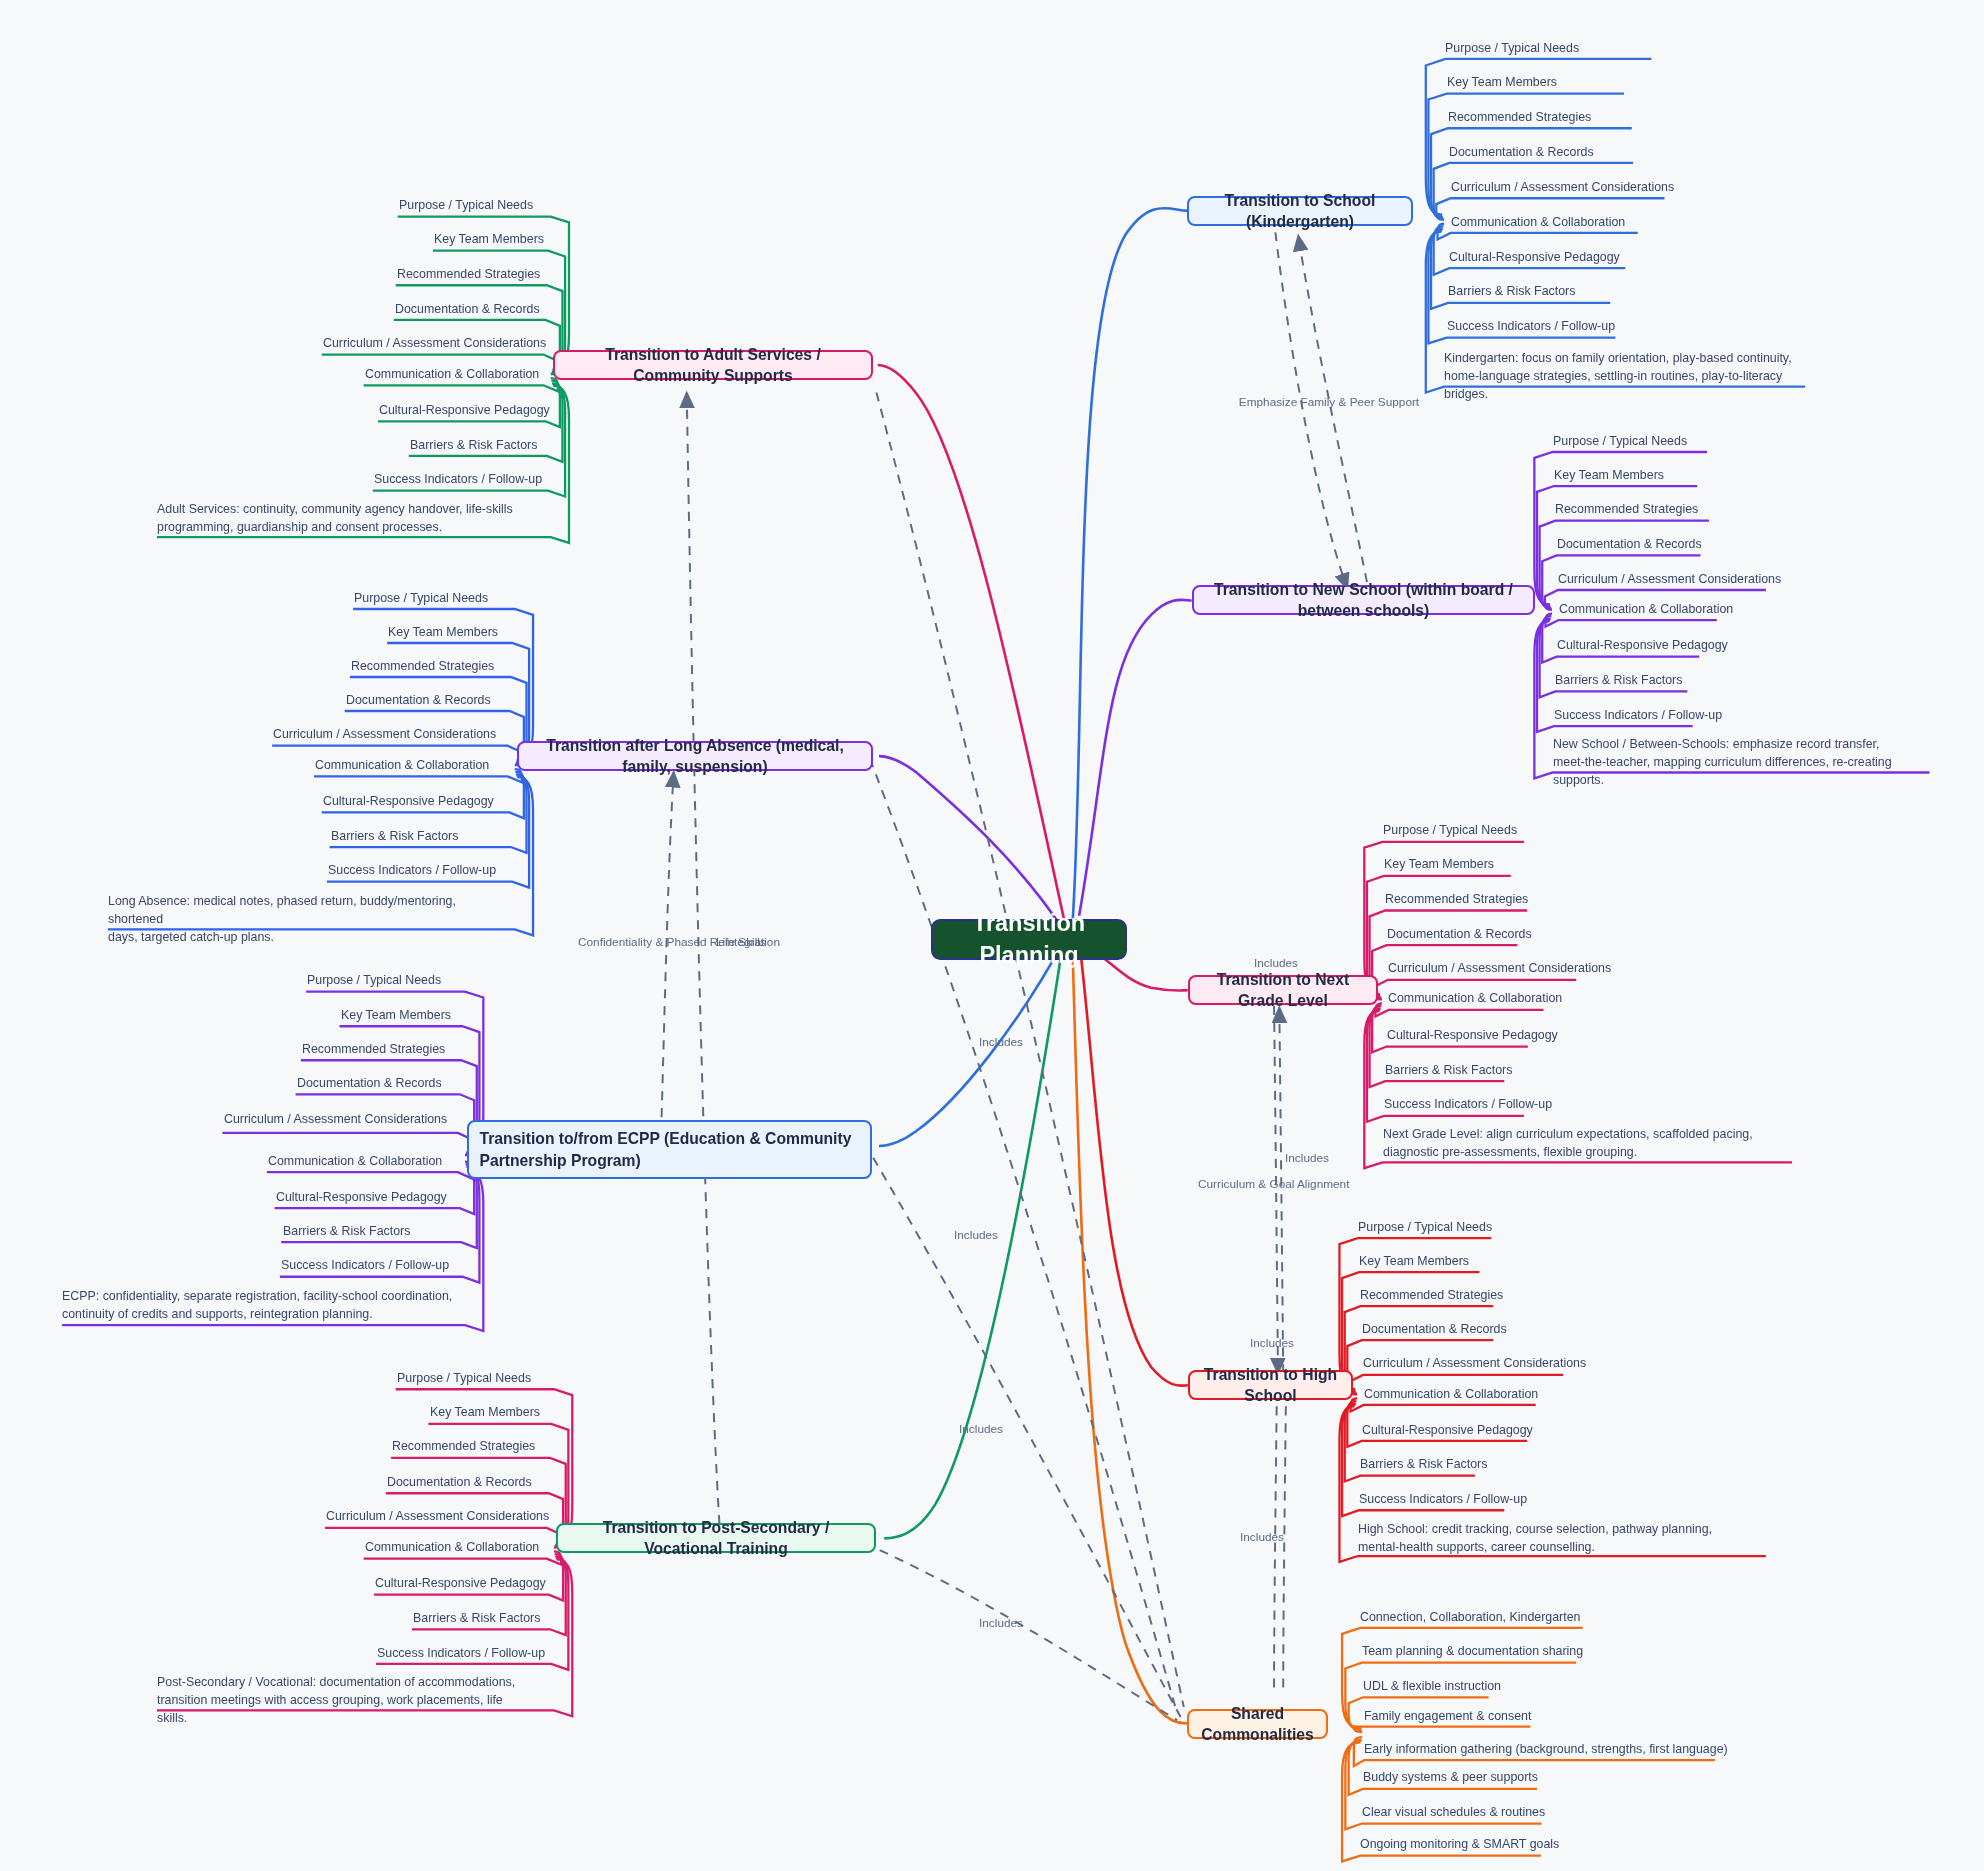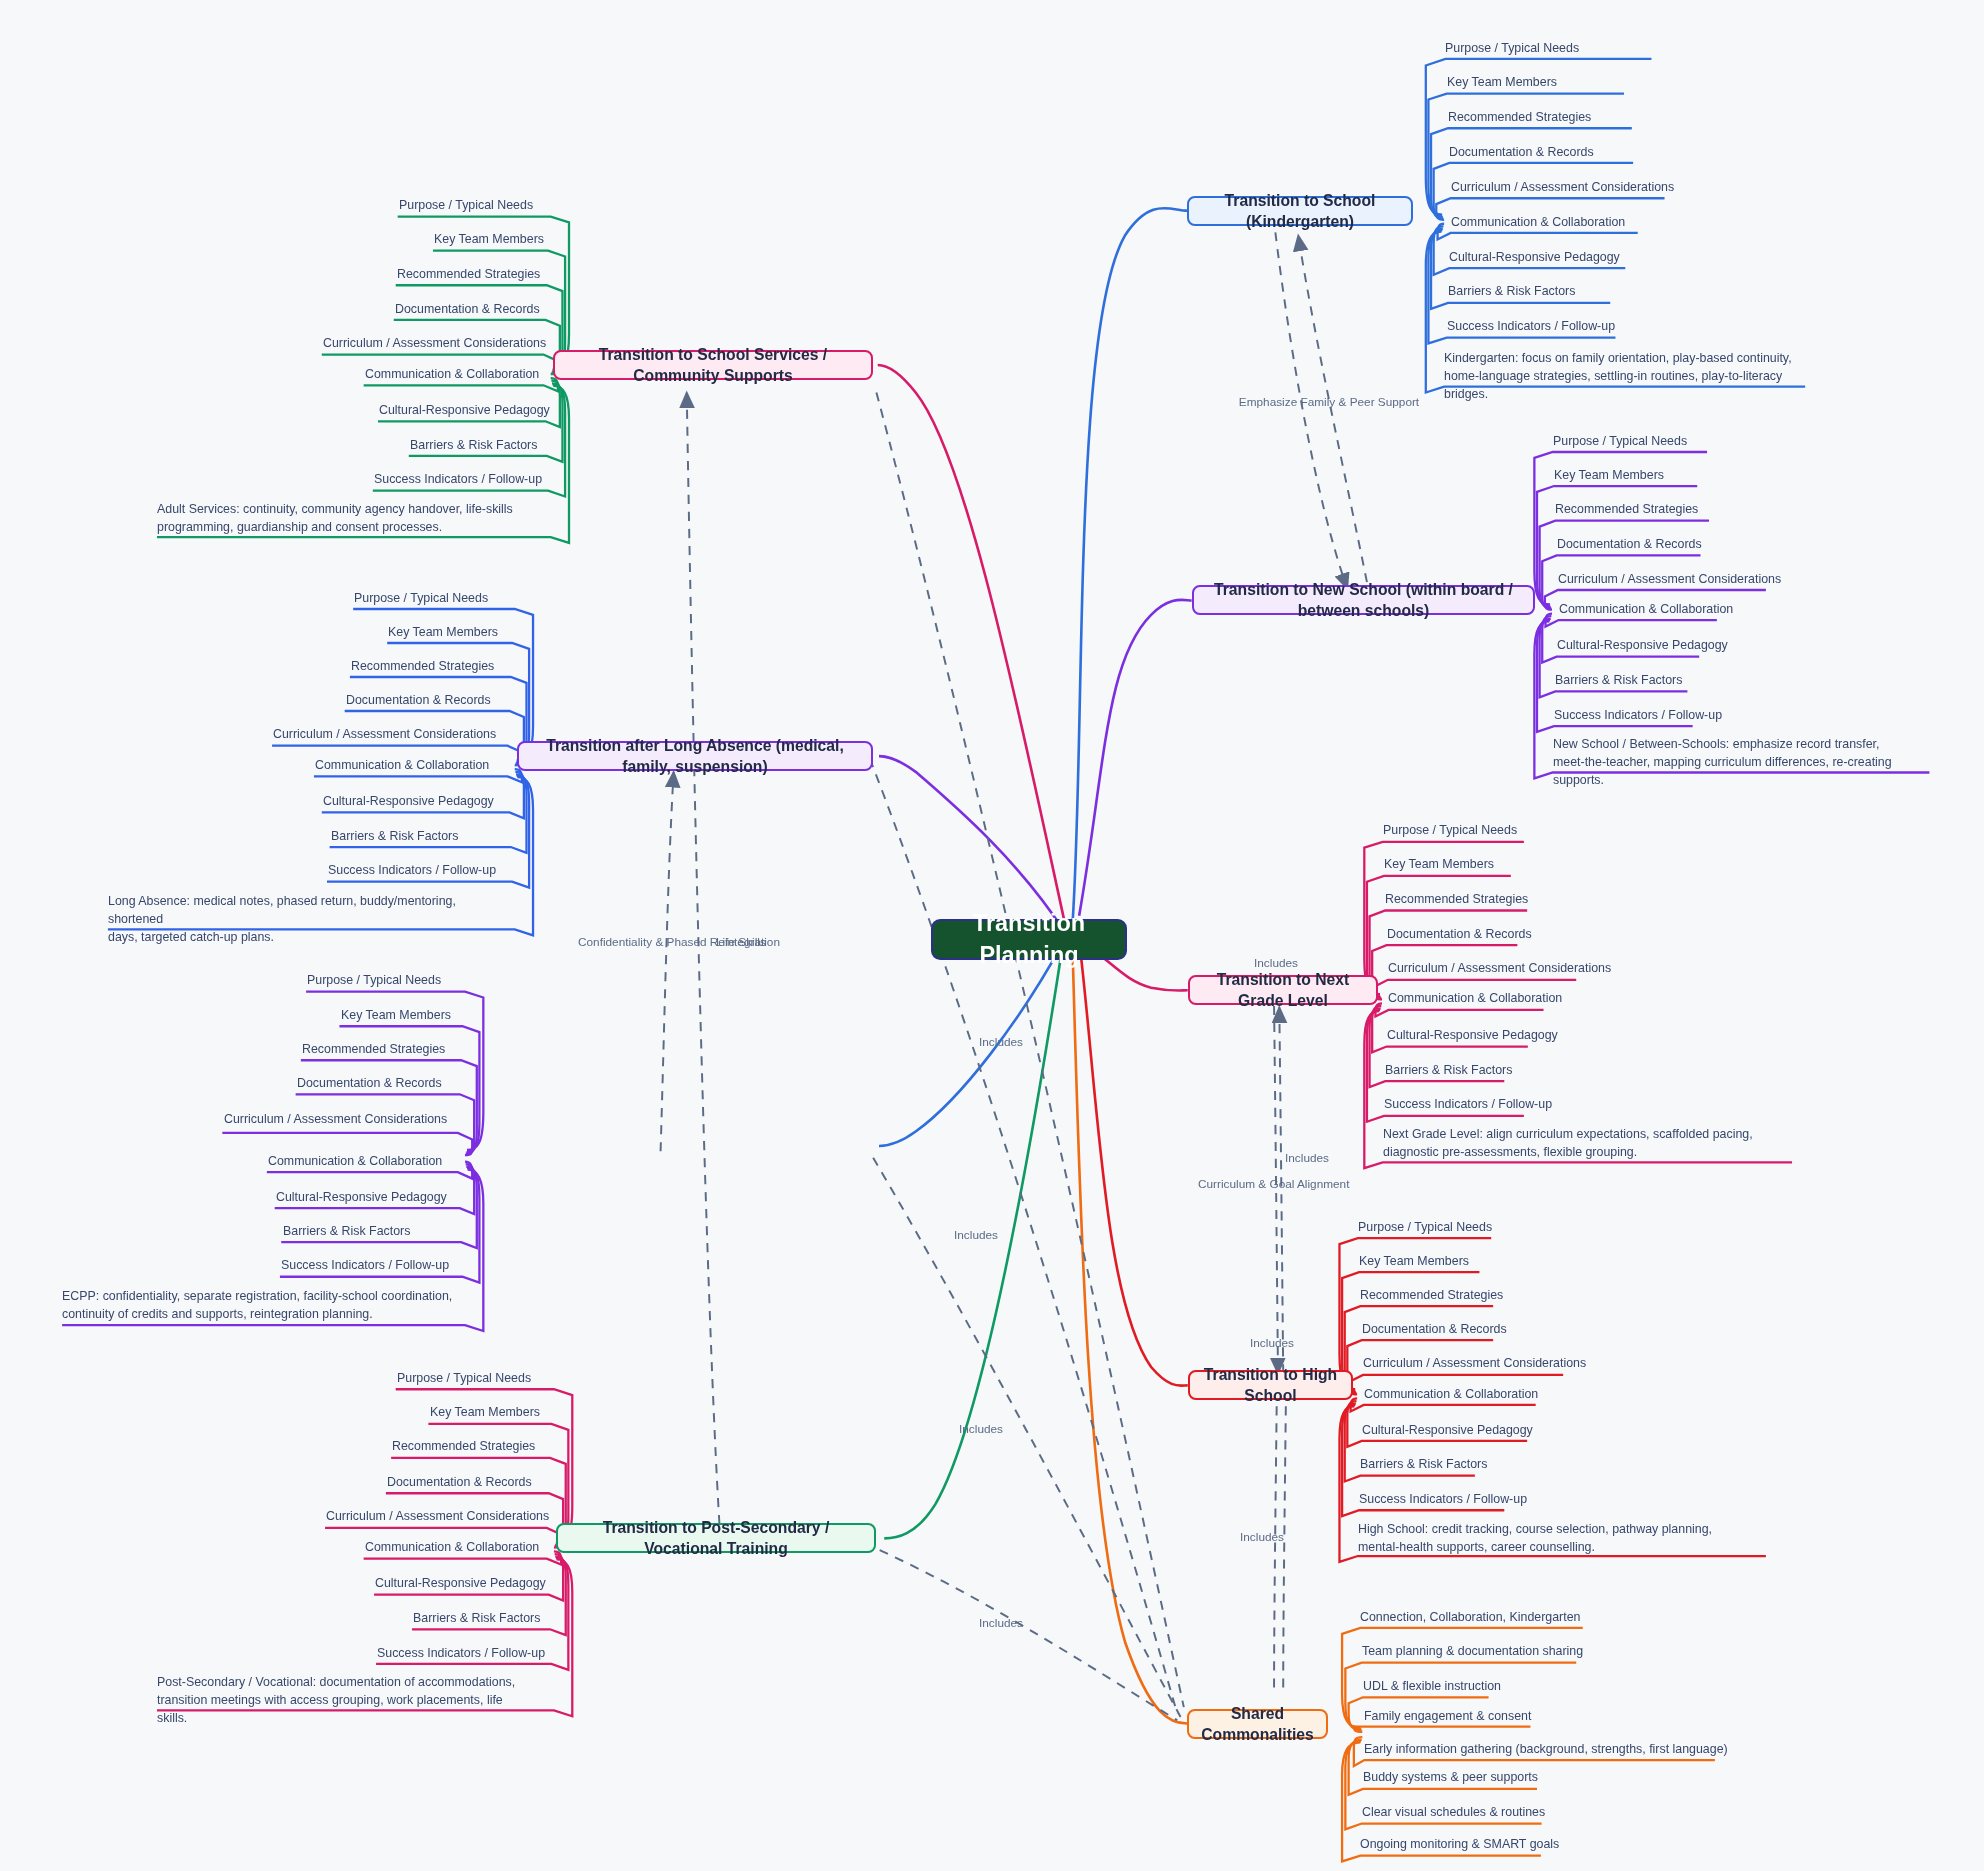--- a/index.html
+++ b/index.html
@@ -214,27 +214,30 @@
 
   <div class="node branch-node" style="left:1188px;top:975px;width:190px;height:30px;border-color:#d81b68;background:#fdeaf2;">
     <span class="lbl">Transition to Next Grade Level</span>
   </div>
 
   <div class="node branch-node" style="left:1188px;top:1370px;width:165px;height:30px;border-color:#e01b24;background:#fdeeec;">
     <span class="lbl">Transition to High School</span>
   </div>
 
   <div class="node branch-node" style="left:553px;top:350px;width:320px;height:30px;border-color:#d81b68;background:#fdeaf2;">
-    <span class="lbl">Transition to School Services / Community Supports</span>
+    <span class="lbl">Transition to Adult Services / Community Supports</span>
   </div>
 
   <div class="node branch-node" style="left:517px;top:741px;width:356px;height:30px;border-color:#7b2fe0;background:#f4ecfd;">
     <span class="lbl">Transition after Long Absence (medical, family, suspension)</span>
   </div>
 
+  <div class="node branch-node" style="left:467px;top:1120px;width:405px;height:59px;border-color:#2f6fdc;background:#eaf2fd;justify-content:flex-start;text-align:left;">
+    <span class="lbl">Transition to/from ECPP (Education &amp; Community Partnership Program)</span>
+  </div>
 
   <div class="node branch-node" style="left:556px;top:1523px;width:320px;height:30px;border-color:#0f9963;background:#e9f9f0;">
     <span class="lbl">Transition to Post-Secondary / Vocational Training</span>
   </div>
 
   <div class="node branch-node" style="left:1187px;top:1709px;width:141px;height:30px;border-color:#ef6c12;background:#fdf1e4;">
     <span class="lbl">Shared Commonalities</span>
   </div>
 
   <div class="leaf r" style="left:1445px;top:41px;">Purpose / Typical Needs</div>

